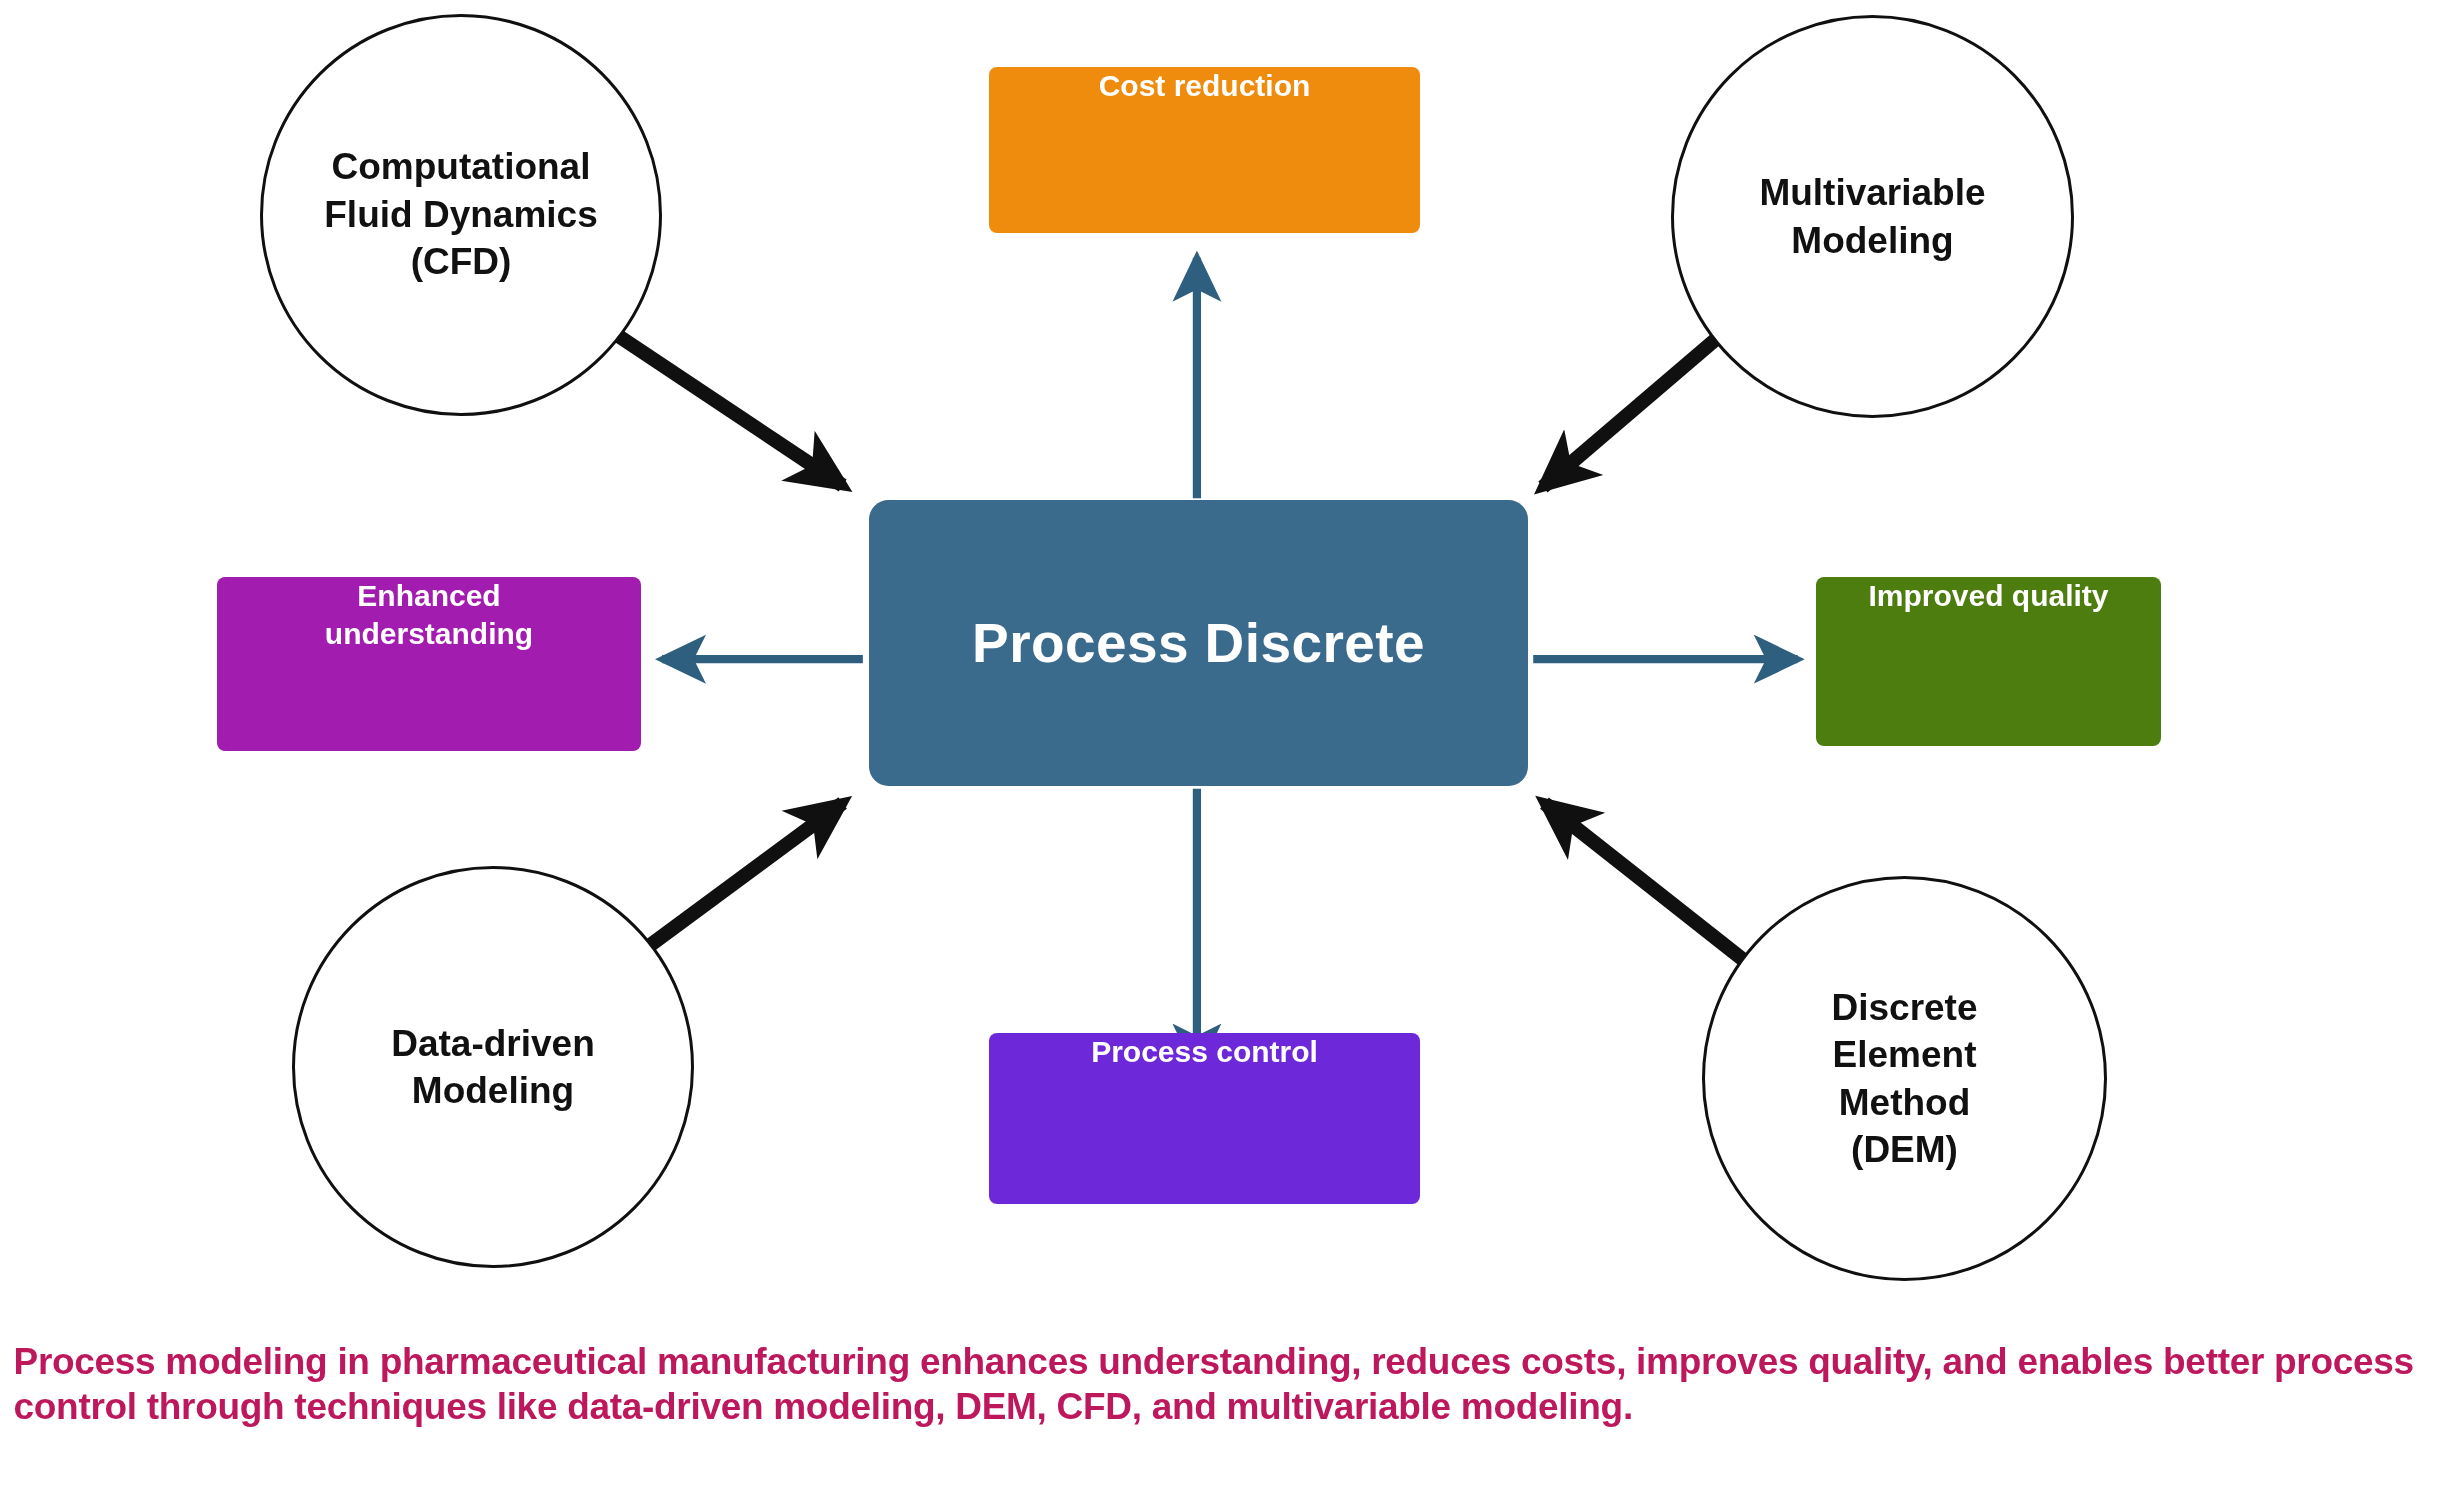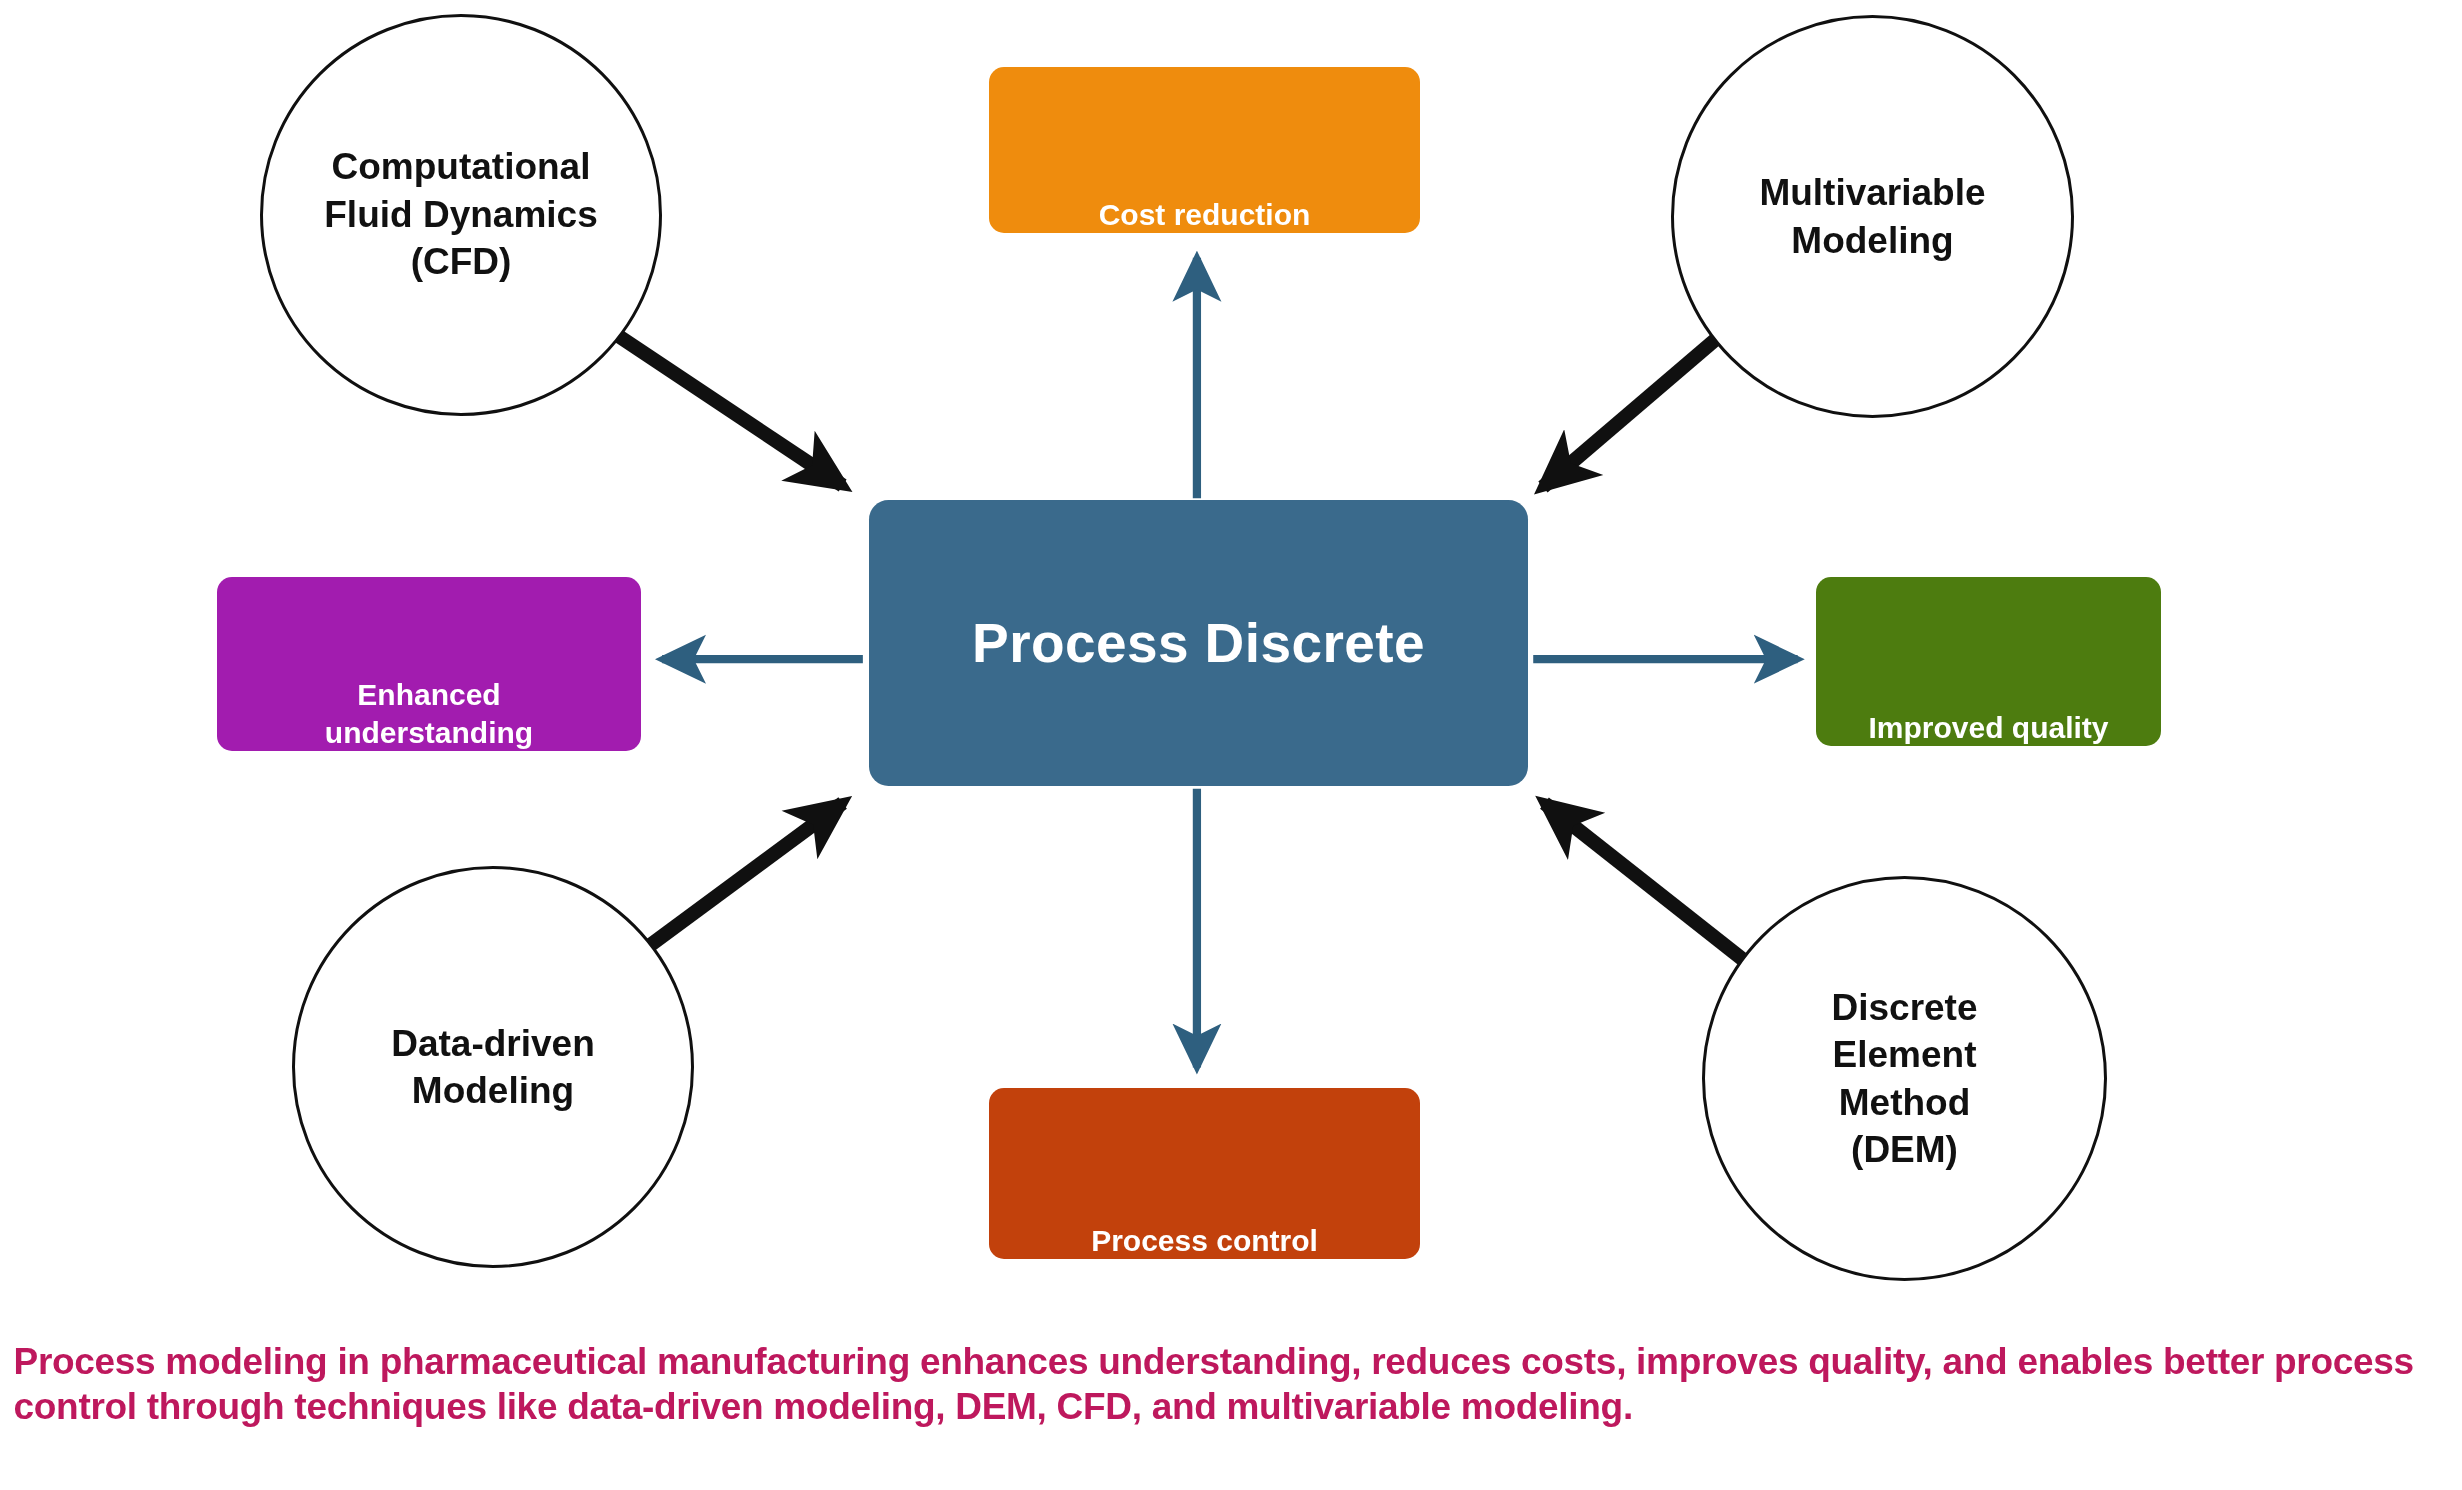--- a/index.html
+++ b/index.html
@@ -38,23 +38,23 @@
     font-weight: bold;
     letter-spacing: 0.4px;
     text-align: center;
     line-height: 1.1;
   }
 
   
   .outcome {
     position: absolute;
     display: flex;
-    align-items: flex-end;
+    align-items: flex-start;
     justify-content: center;
-    border-radius: 15px;
+    border-radius: 8px;
     z-index: 4;
   }
   .outcome .label {
     color: #ffffff;
     font-size: 30px;
     font-weight: bold;
     text-align: center;
     line-height: 1.25;
     padding: 0 12px;
   }
@@ -68,24 +68,24 @@
   }
   .outcome-quality {
     left: 1816px;
     top: 577px;
     width: 345px;
     height: 169px;
     background: #4d7c0f;
   }
   .outcome-control {
     left: 989px;
-    top: 1088px;
+    top: 1033px;
     width: 431px;
     height: 171px;
-    background: #c2410c;
+    background: #6d28d9;
   }
   .outcome-understanding {
     left: 217px;
     top: 577px;
     width: 424px;
     height: 174px;
     background: #a21caf;
   }
 
   

